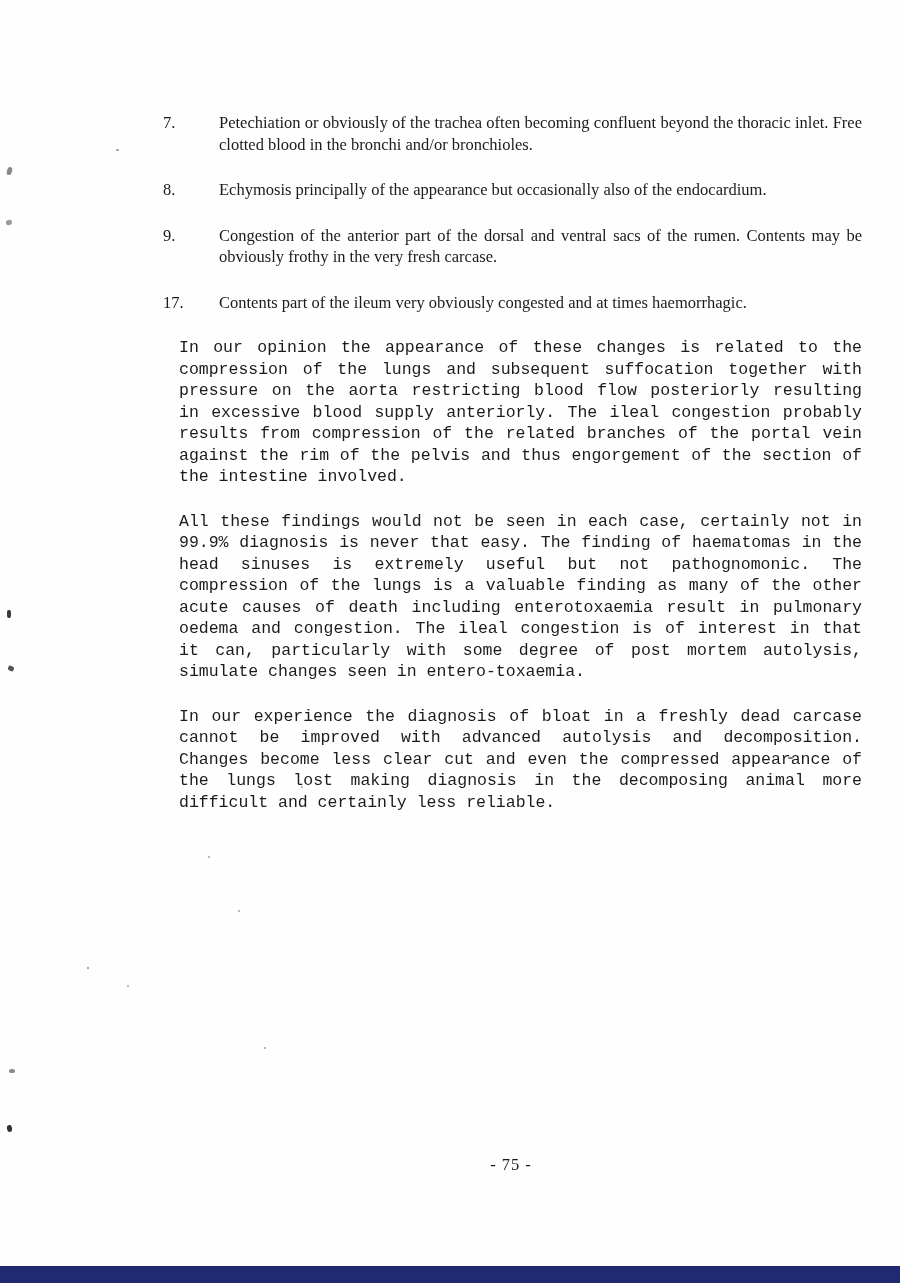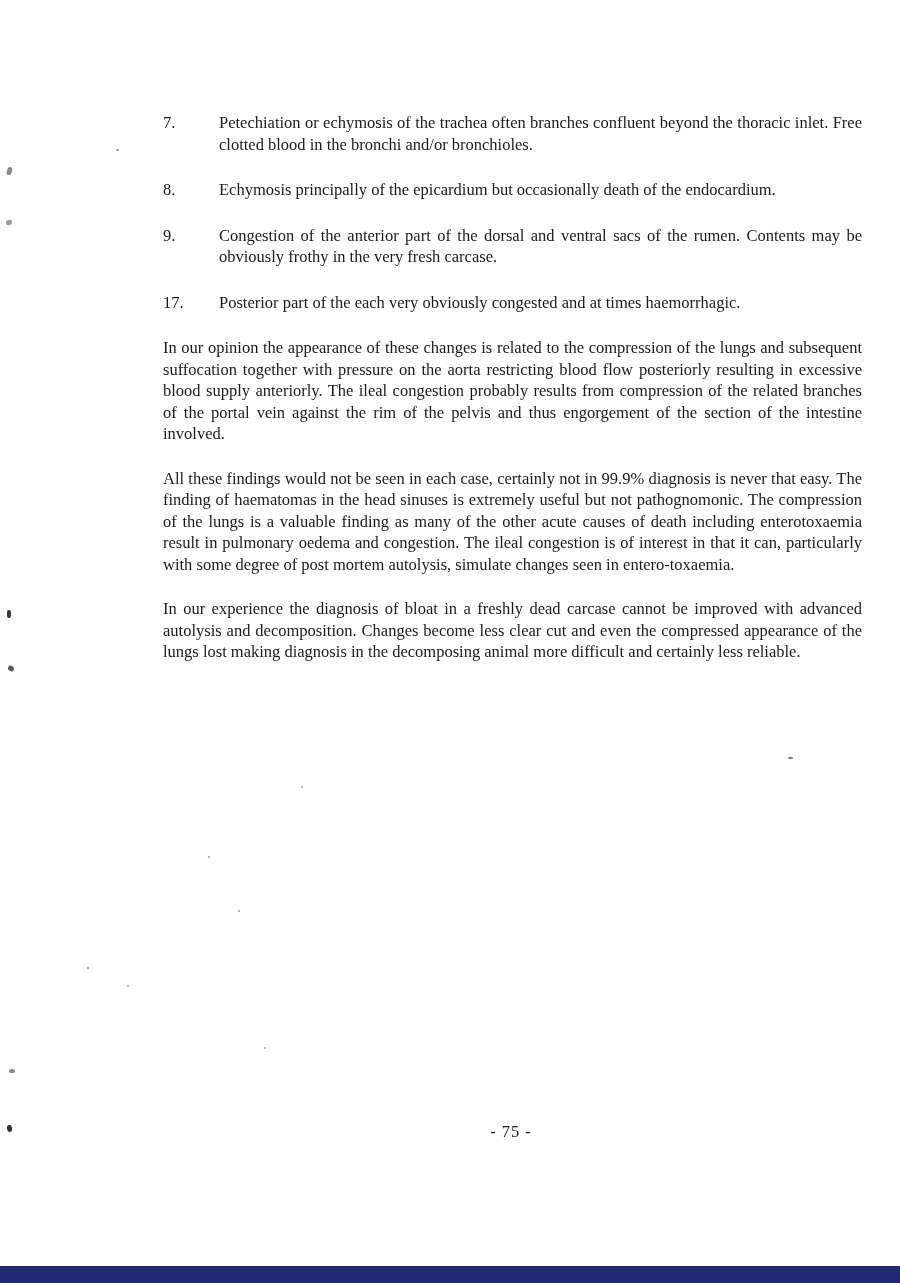--- a/index.html
+++ b/index.html
@@ -36,25 +36,26 @@
   .item-number {
     text-align: left;
   }
   .item-text {
     text-align: justify;
   }
   .paragraph {
     font-size: 16.5px;
     line-height: 21.5px;
     text-align: justify;
-    margin: 0 0 23px 0;
+    margin: 0 0 23px 16px;
+    font-family: Liberation Mono, monospace;
   }
   .page-number {
     position: absolute;
-    top: 1122px;
+    top: 1155px;
     left: 122px;
     right: 0;
     text-align: center;
     font-size: 16.5px;
     letter-spacing: 1px;
   }
   .scan-edge {
     position: absolute;
     left: 0;
     right: 0;
@@ -69,36 +70,36 @@
 </style>
 </head>
 <body>
 
 <div class="page">
 
   <div class="content">
 
     <div class="list-item">
       <span class="item-number">7.</span>
-      <span class="item-text">Petechiation or echymosis of the trachea often branches confluent beyond the thoracic inlet. Free clotted blood in the bronchi and/or bronchioles.</span>
+      <span class="item-text">Petechiation or obviously of the trachea often becoming confluent beyond the thoracic inlet. Free clotted blood in the bronchi and/or bronchioles.</span>
     </div>
 
     <div class="list-item">
       <span class="item-number">8.</span>
-      <span class="item-text">Echymosis principally of the epicardium but occasionally death of the endocardium.</span>
+      <span class="item-text">Echymosis principally of the appearance but occasionally also of the endocardium.</span>
     </div>
 
     <div class="list-item">
       <span class="item-number">9.</span>
       <span class="item-text">Congestion of the anterior part of the dorsal and ventral sacs of the rumen. Contents may be obviously frothy in the very fresh carcase.</span>
     </div>
 
     <div class="list-item">
       <span class="item-number">17.</span>
-      <span class="item-text">Posterior part of the each very obviously congested and at times haemorrhagic.</span>
+      <span class="item-text">Contents part of the ileum very obviously congested and at times haemorrhagic.</span>
     </div>
 
 
     <p class="paragraph">In our opinion the appearance of these changes is related to the compression of the lungs and subsequent suffocation together with pressure on the aorta restricting blood flow posteriorly resulting in excessive blood supply anteriorly. The ileal congestion probably results from compression of the related branches of the portal vein against the rim of the pelvis and thus engorgement of the section of the intestine involved.</p>
     <p class="paragraph">All these findings would not be seen in each case, certainly not in 99.9% diagnosis is never that easy. The finding of haematomas in the head sinuses is extremely useful but not pathognomonic. The compression of the lungs is a valuable finding as many of the other acute causes of death including enterotoxaemia result in pulmonary oedema and congestion. The ileal congestion is of interest in that it can, particularly with some degree of post mortem autolysis, simulate changes seen in entero-toxaemia.</p>
     <p class="paragraph">In our experience the diagnosis of bloat in a freshly dead carcase cannot be improved with advanced autolysis and decomposition. Changes become less clear cut and even the compressed appearance of the lungs lost making diagnosis in the decomposing animal more difficult and certainly less reliable.</p>
 
   </div>
 
   <div class="page-number">- 75 -</div>

